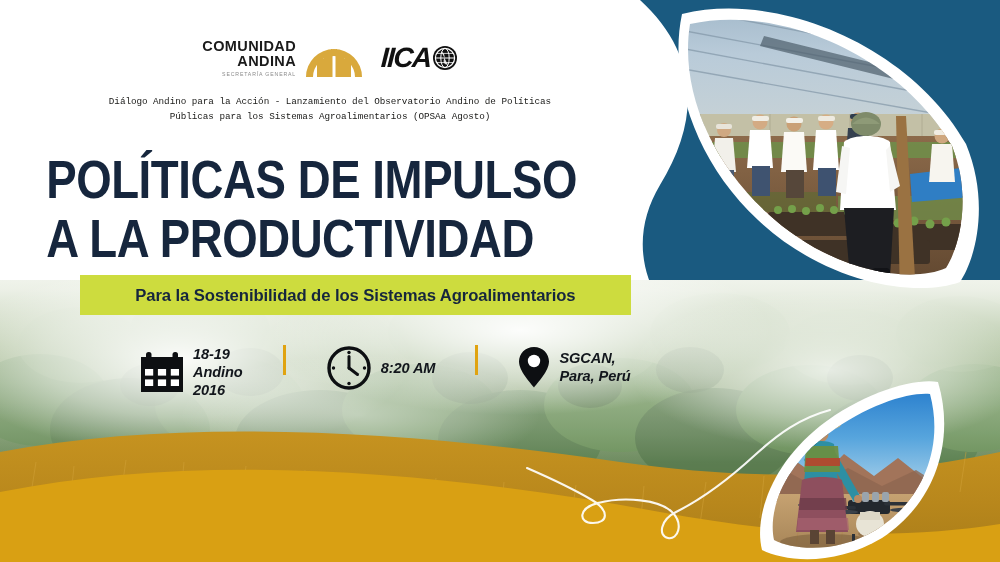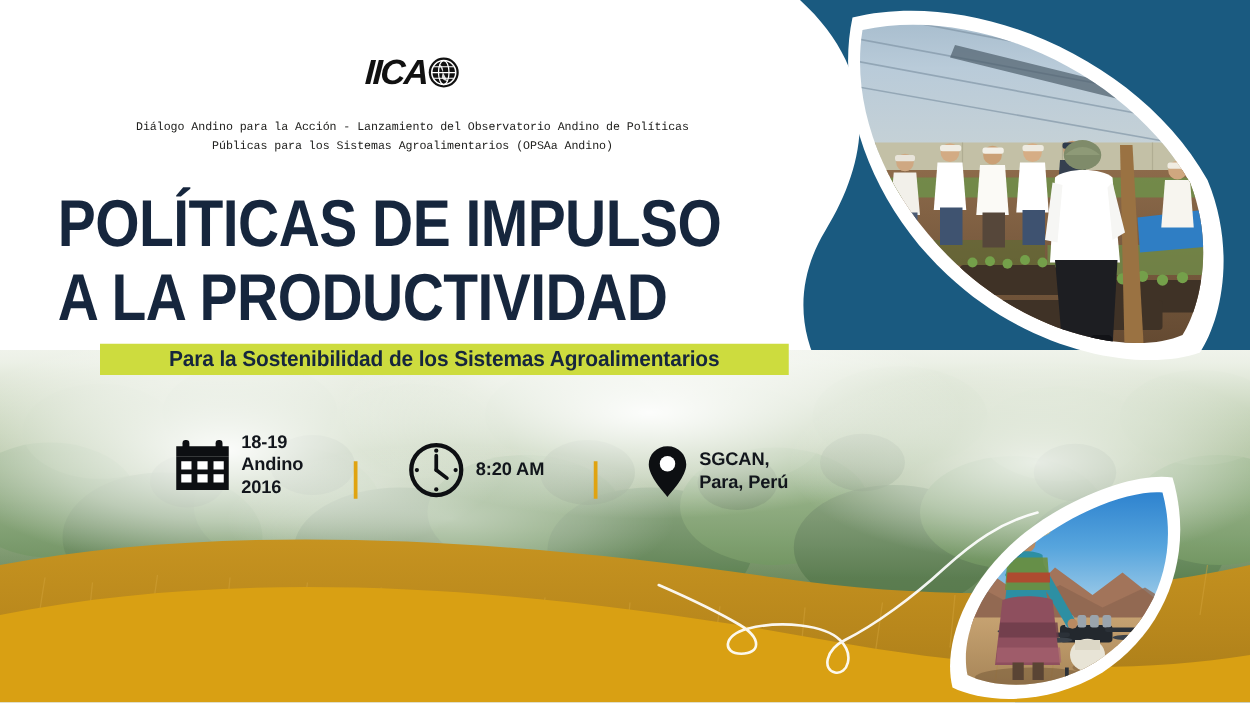--- a/index.html
+++ b/index.html
@@ -113,39 +113,39 @@
     color:#16263d;
     transform:scaleX(0.86);
     transform-origin:center;
     white-space:nowrap;
   }
 
   
   #subtitle-bar {
     position:absolute; z-index:10;
     left:80px; top:275px;
-    width:551px; height:25px;
+    width:551px; height:40px;
     background:#cddc3e;
     display:flex; align-items:center; justify-content:center;
   }
   #subtitle-text {
     font-family:"Liberation Sans", sans-serif;
     font-weight:bold;
     font-size:17.4px;
     color:#16263d;
     letter-spacing:-0.1px;
     transform:scaleX(0.96);
     white-space:nowrap;
   }
 
   
   #info-row {
     position:absolute; z-index:10;
     left:140px; top:345px;
-    display:flex; align-items:flex-end; gap:17px;
+    display:flex; align-items:flex-start; gap:17px;font-style:italic;
   }
   .info-item { display:flex; align-items:center; gap:9px; }
   .info-icon { flex:0 0 auto; display:block; }
   .info-text {
     font-family:"Liberation Sans", sans-serif;
     font-weight:bold;
     font-size:14.6px;
     line-height:1.24;
     color:#12161c;
     white-space:nowrap;
@@ -488,39 +488,51 @@
         <rect x="62" y="158" width="9" height="14" fill="#5a4434"></rect>
         <rect x="78" y="158" width="9" height="14" fill="#5a4434"></rect>
       </g>
     </g>
   </svg>
 
   <div id="header">
 
     <div id="logo-row">
 
+      <div id="can-logo">
+        <div id="can-words">
+          <span class="can-l1">COMUNIDAD</span>
+          <span class="can-l2">ANDINA</span>
+          <span class="can-sub">SECRETARÍA GENERAL</span>
+        </div>
+        <svg width="62" height="42" viewBox="0 0 62 42">
+          <path d="M 3,40 A 28,28 0 0 1 59,40 L 52,40 A 21,21 0 0 0 10,40 Z" fill="#d9a93c"></path>
+          <path d="M 14,40 L 14,22 L 21,22 L 21,16 L 28,16 L 28,12 L 29.5,12 L 29.5,40 Z" fill="#d9a93c"></path>
+          <path d="M 48,40 L 48,22 L 41,22 L 41,16 L 34,16 L 34,12 L 32.5,12 L 32.5,40 Z" fill="#d9a93c"></path>
+        </svg>
+      </div>
 
       <div id="iica-logo">
         <span id="iica-word">IICA</span>
         <svg width="26" height="26" viewBox="0 0 26 26">
           <circle cx="13" cy="13" r="12" fill="#111111"></circle>
           <circle cx="13" cy="13" r="9.6" fill="none" stroke="#ffffff" stroke-width="1.2"></circle>
           <ellipse cx="13" cy="13" rx="4.2" ry="9.6" fill="none" stroke="#ffffff" stroke-width="1"></ellipse>
           <path d="M 3.6,13 L 22.4,13" stroke="#ffffff" stroke-width="1"></path>
           <path d="M 5,8.4 L 21,8.4" stroke="#ffffff" stroke-width="0.8"></path>
           <path d="M 5,17.6 L 21,17.6" stroke="#ffffff" stroke-width="0.8"></path>
           <path d="M 9,6 q 5,3 3,8 q -2,5 4,6" fill="#ffffff" opacity="0.85"></path>
         </svg>
       </div>
 
     </div>
 
     <div id="event-line">
       <div>Diálogo Andino para la Acción - Lanzamiento del Observatorio Andino de Políticas</div>
-      <div>Públicas para los Sistemas Agroalimentarios (OPSAa Andino)</div>
+      <div>Públicas para los Sistemas Agroalimentarios (OPSAa Agosto)</div>
     </div>
   </div>
 
   <div id="title-block">
     <div class="title-line">POLÍTICAS DE IMPULSO</div>
     <div class="title-line">A LA PRODUCTIVIDAD</div>
   </div>
 
   <div id="subtitle-bar">
     <span id="subtitle-text">Para la Sostenibilidad de los Sistemas Agroalimentarios</span>

